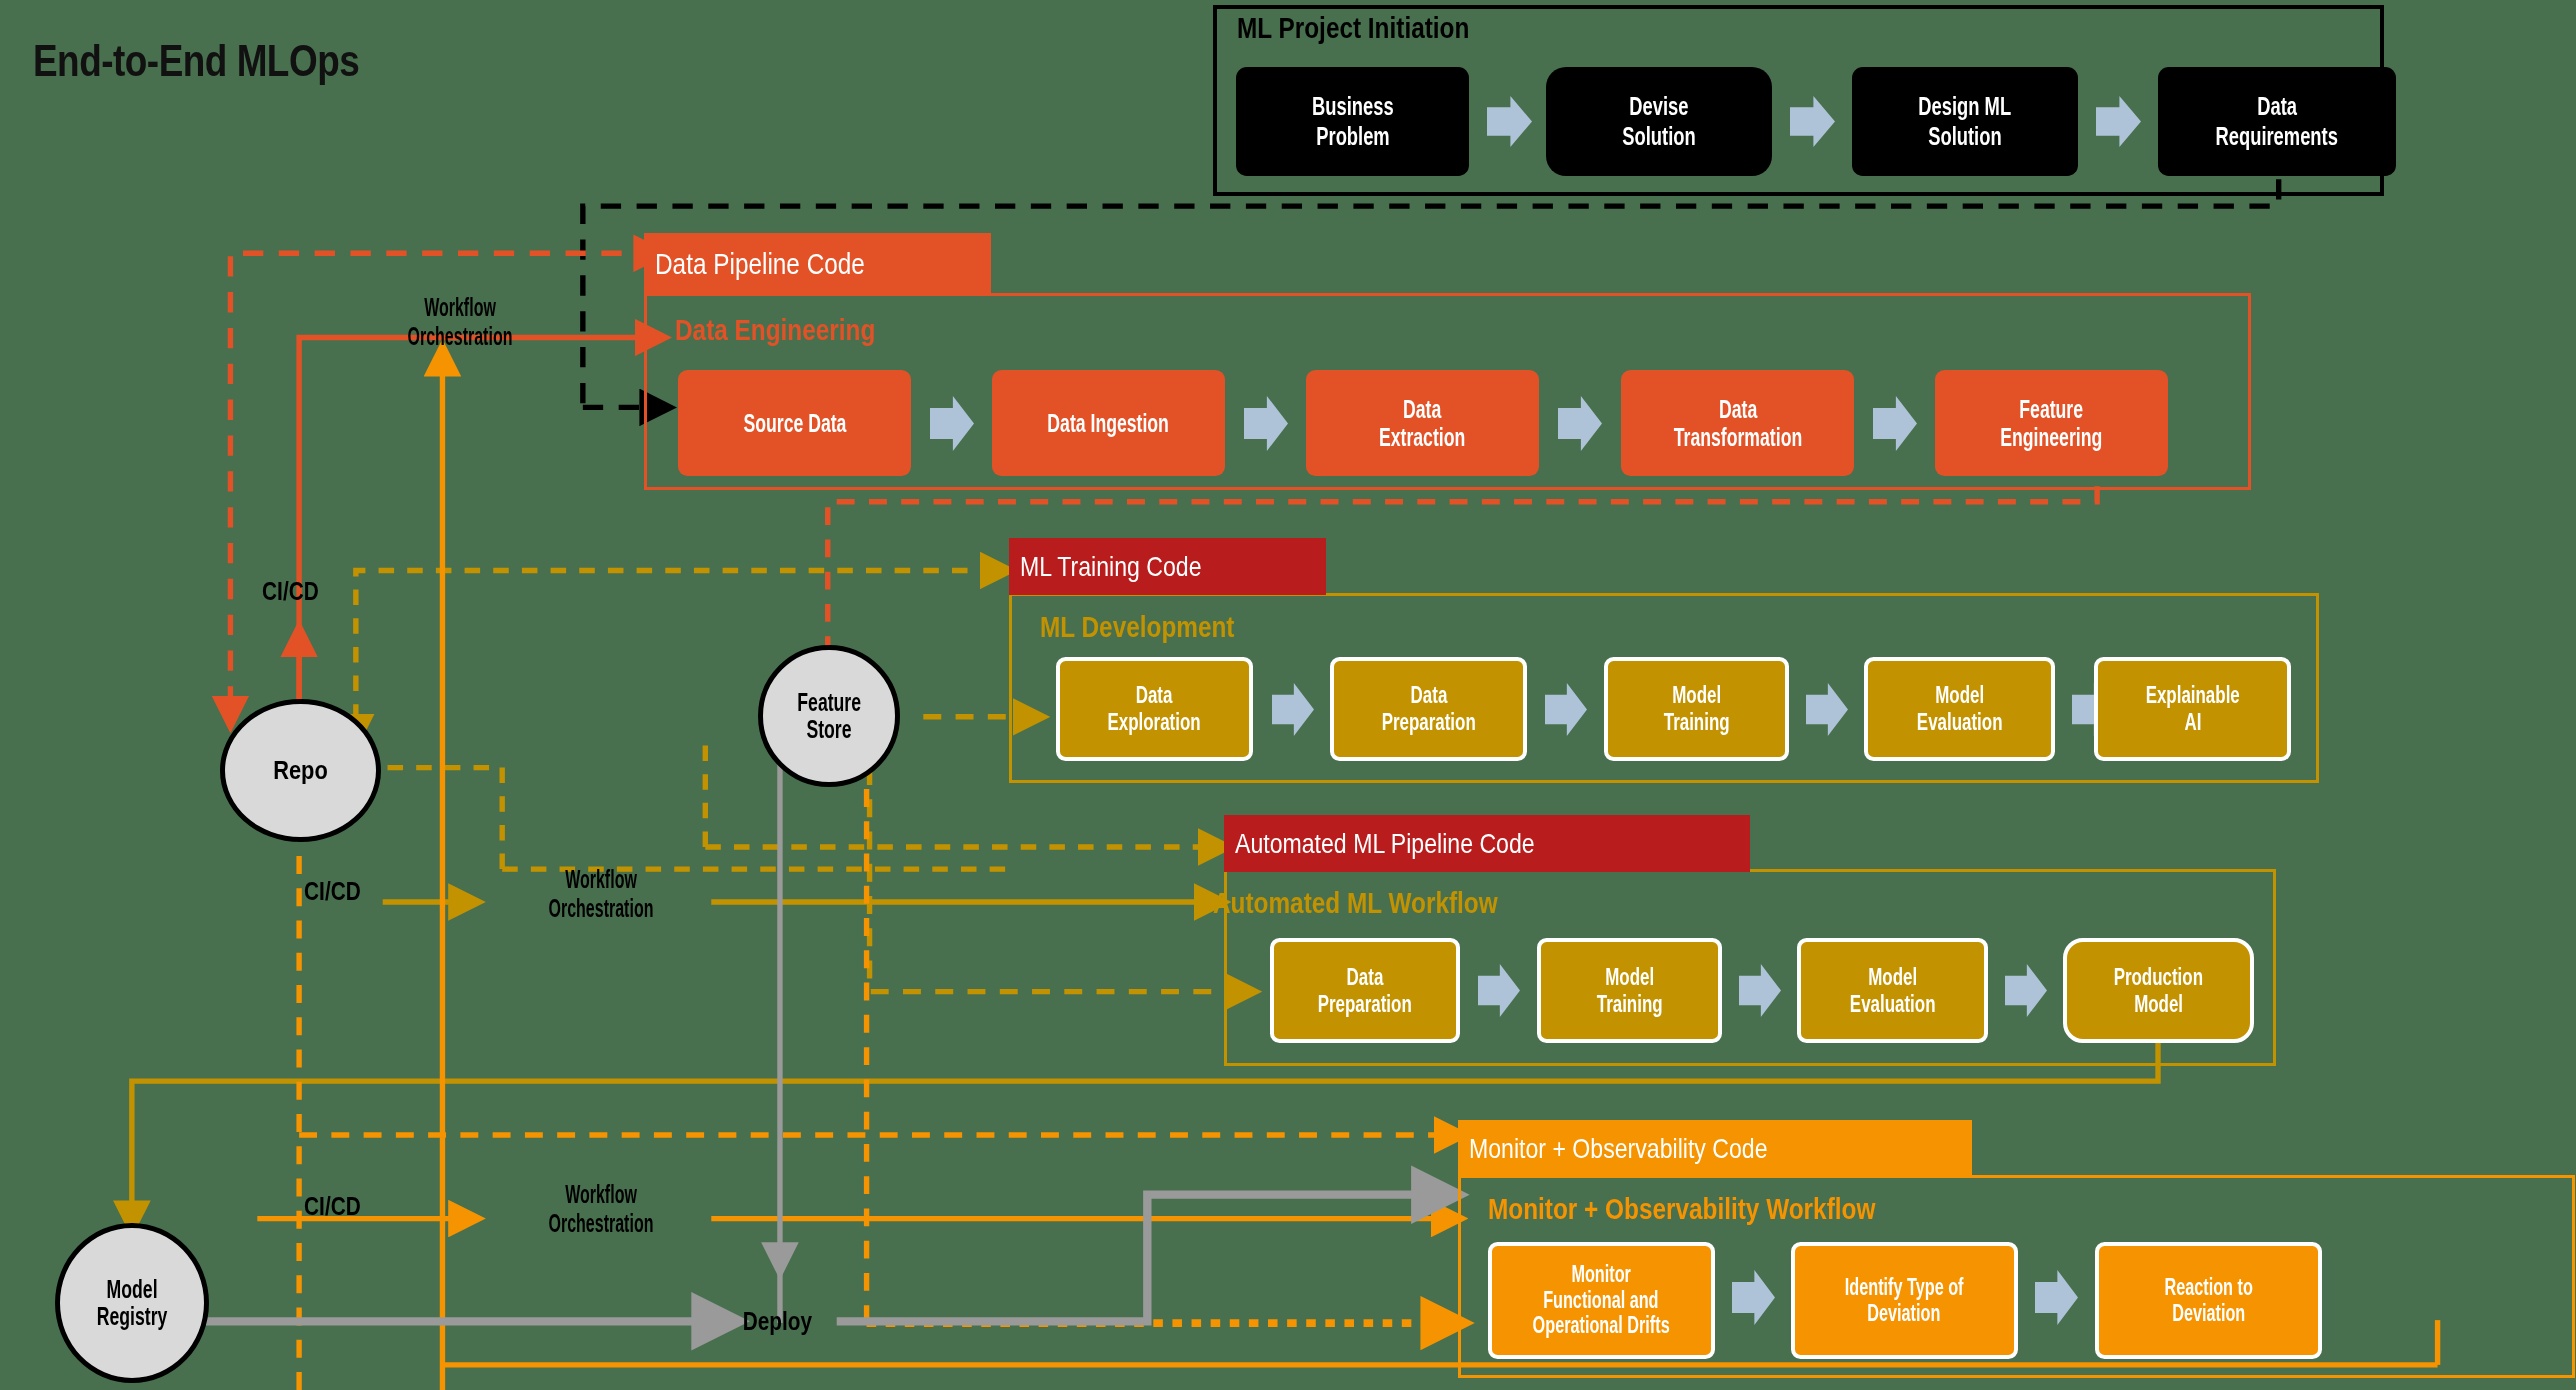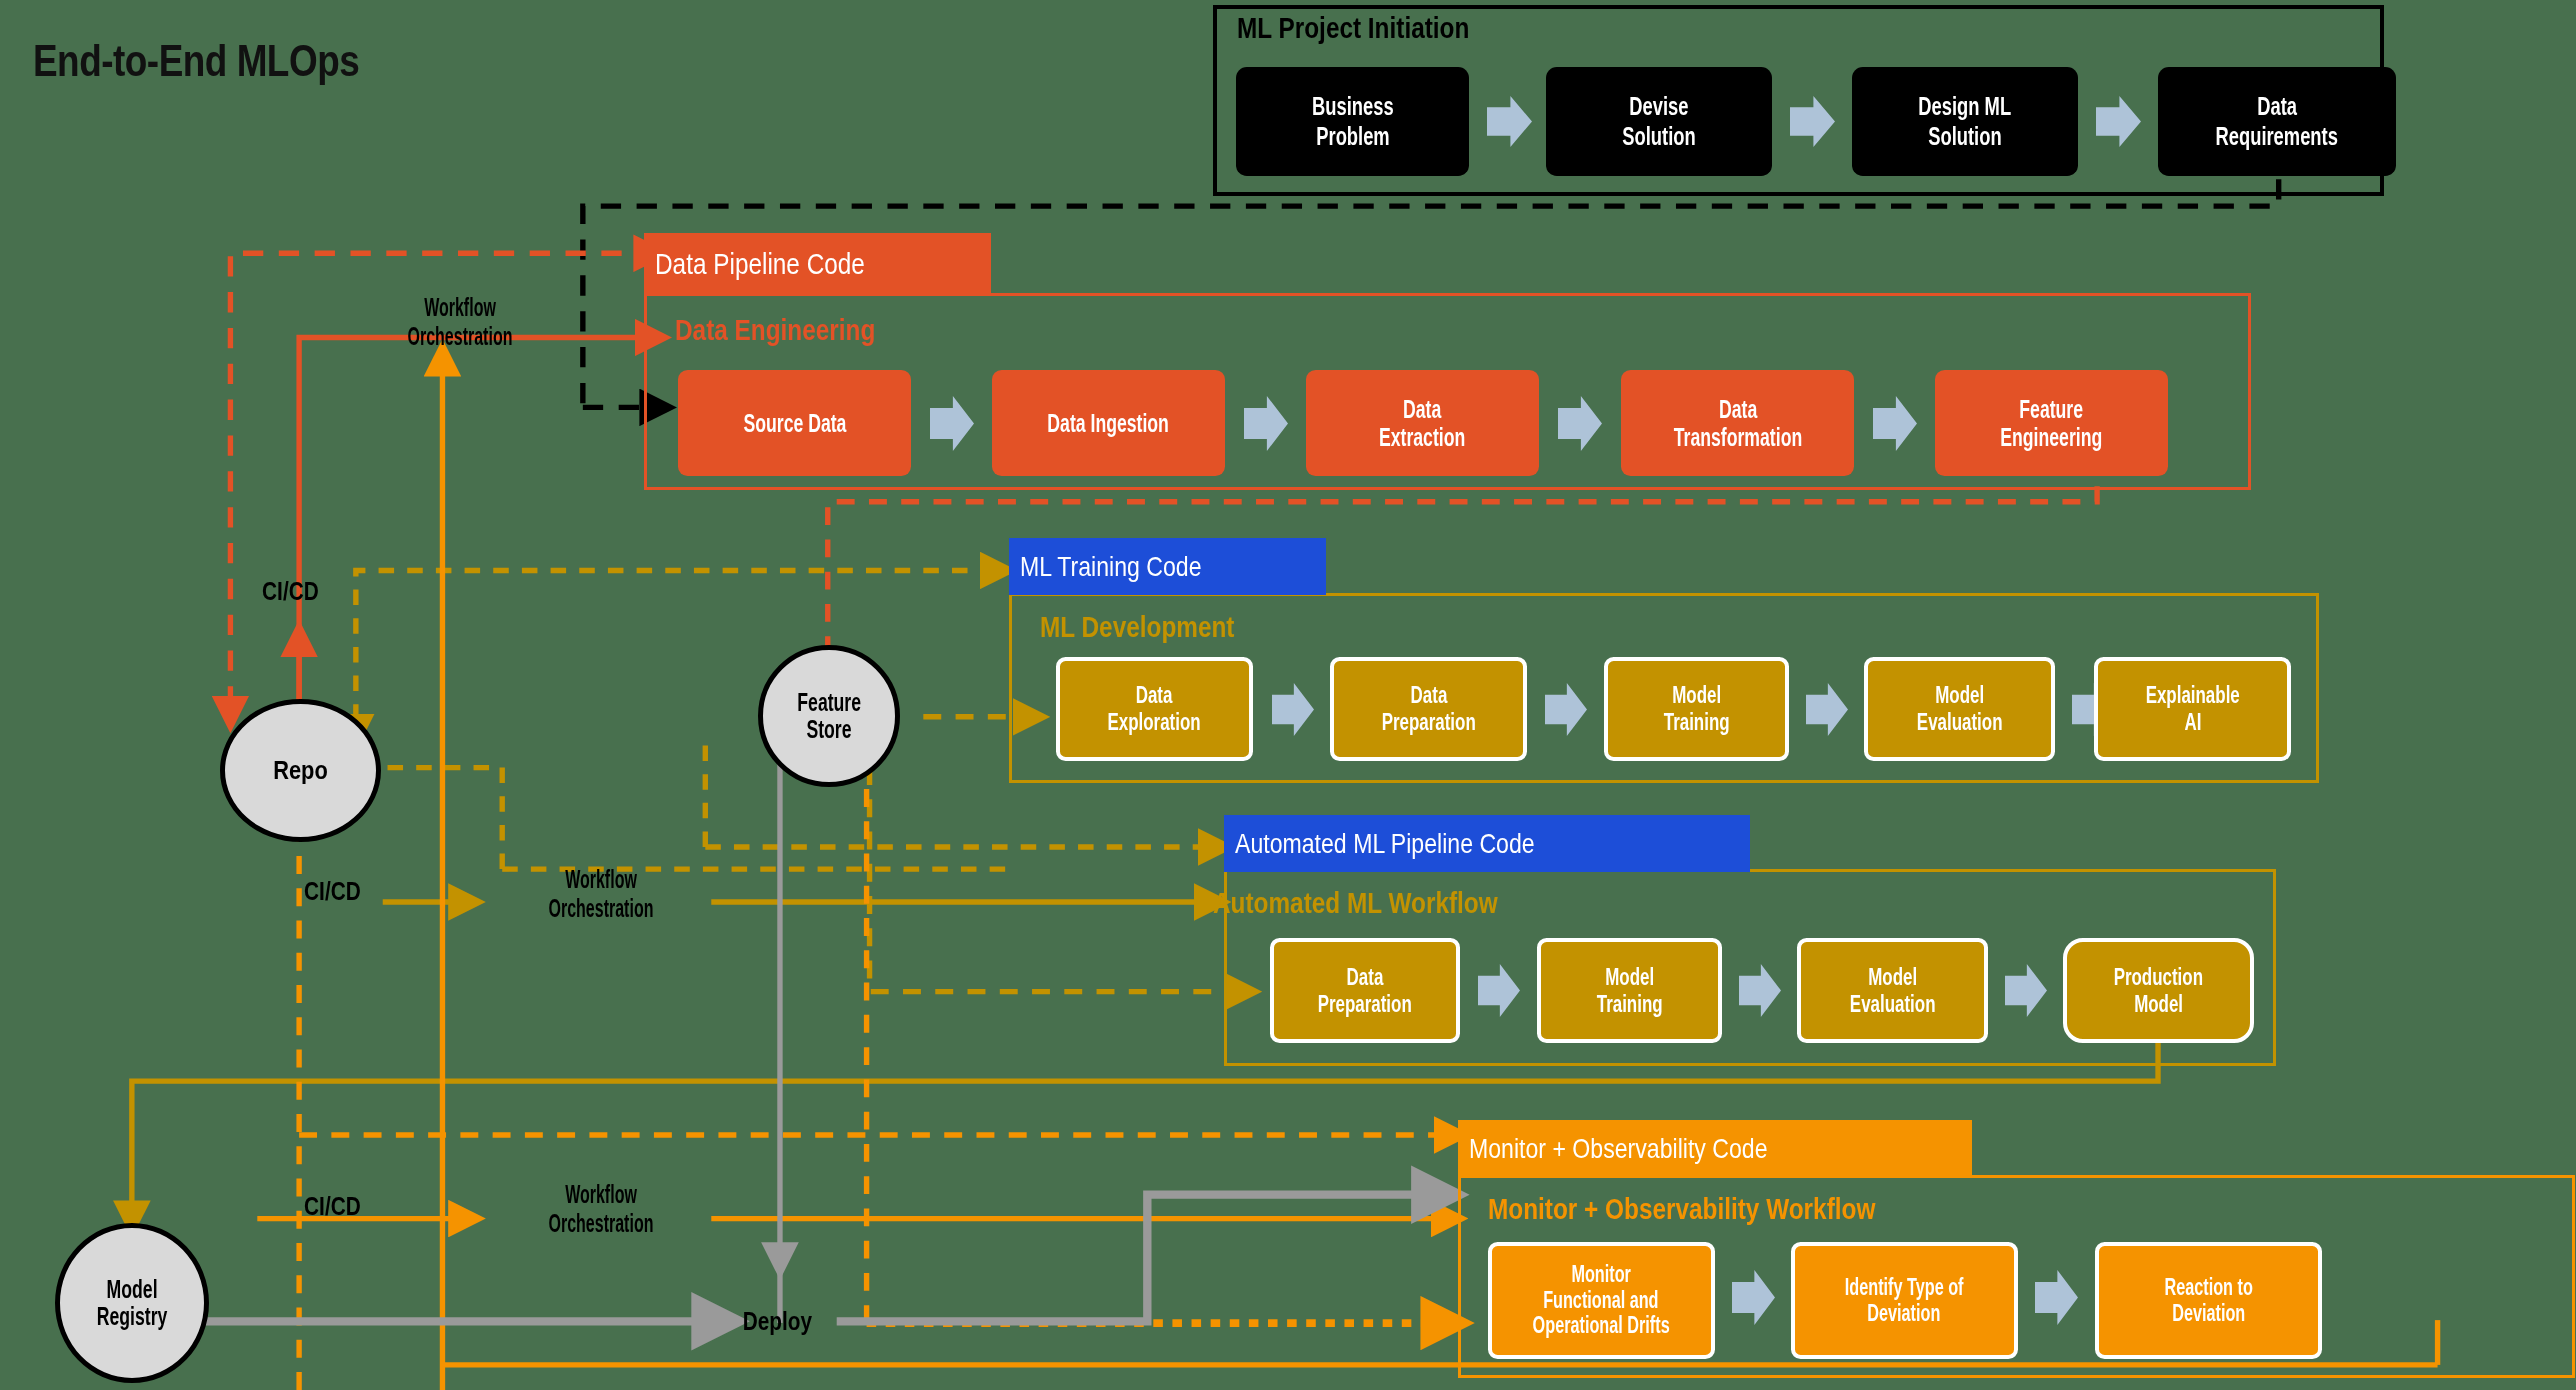--- a/index.html
+++ b/index.html
@@ -33,21 +33,21 @@
     position:absolute;
     display:flex;align-items:center;
     box-sizing:border-box;
     padding:0 10.8px;
     color:#ffffff;
     font-weight:normal;
     white-space:nowrap;
   }
   .tab span{transform:scaleX(.84);transform-origin:left center;display:inline-block;}
   .tab.red{background:#e35226;}
-  .tab.gold{background:#1d4ed8;}
+  .tab.gold{background:#b91c1c;}
   .tab.orange{background:#f59300;}
 
   
   .caption{
     position:absolute;font-weight:bold;white-space:nowrap;
   }
   .caption span{transform:scaleX(.84);transform-origin:left center;display:inline-block;}
   .caption.red{color:#e35226;}
   .caption.gold{color:#c39200;}
   .caption.orange{color:#f59300;}
@@ -182,21 +182,21 @@
   <div class="caption" style="left:1237px;top:12px;font-size:29px;color:#000000;">
     <span>ML Project Initiation</span>
   </div>
 
   <div class="node black" style="left:1236px;top:67px;width:233px;height:109px;font-size:26px;">
     <span><span>Business</span><br><span>Problem</span></span>
   </div>
   <div class="chev" style="left:1487px;top:96px;width:45px;height:51px;
               clip-path:polygon(0% 22%,52% 22%,52% 0%,100% 50%,52% 100%,52% 78%,0% 78%);"></div>
 
-  <div class="node black" style="left:1546px;top:67px;width:226px;height:109px;font-size:26px;">
+  <div class="node black" style="left:1546px;top:67px;width:226px;height:109px;font-size:26px;border-radius:20px;">
     <span><span>Devise</span><br><span>Solution</span></span>
   </div>
   <div class="chev" style="left:1790px;top:96px;width:45px;height:51px;
               clip-path:polygon(0% 22%,52% 22%,52% 0%,100% 50%,52% 100%,52% 78%,0% 78%);"></div>
 
   <div class="node black" style="left:1852px;top:67px;width:226px;height:109px;font-size:26px;">
     <span><span>Design ML</span><br><span>Solution</span></span>
   </div>
   <div class="chev" style="left:2096px;top:96px;width:45px;height:51px;
               clip-path:polygon(0% 22%,52% 22%,52% 0%,100% 50%,52% 100%,52% 78%,0% 78%);"></div>

